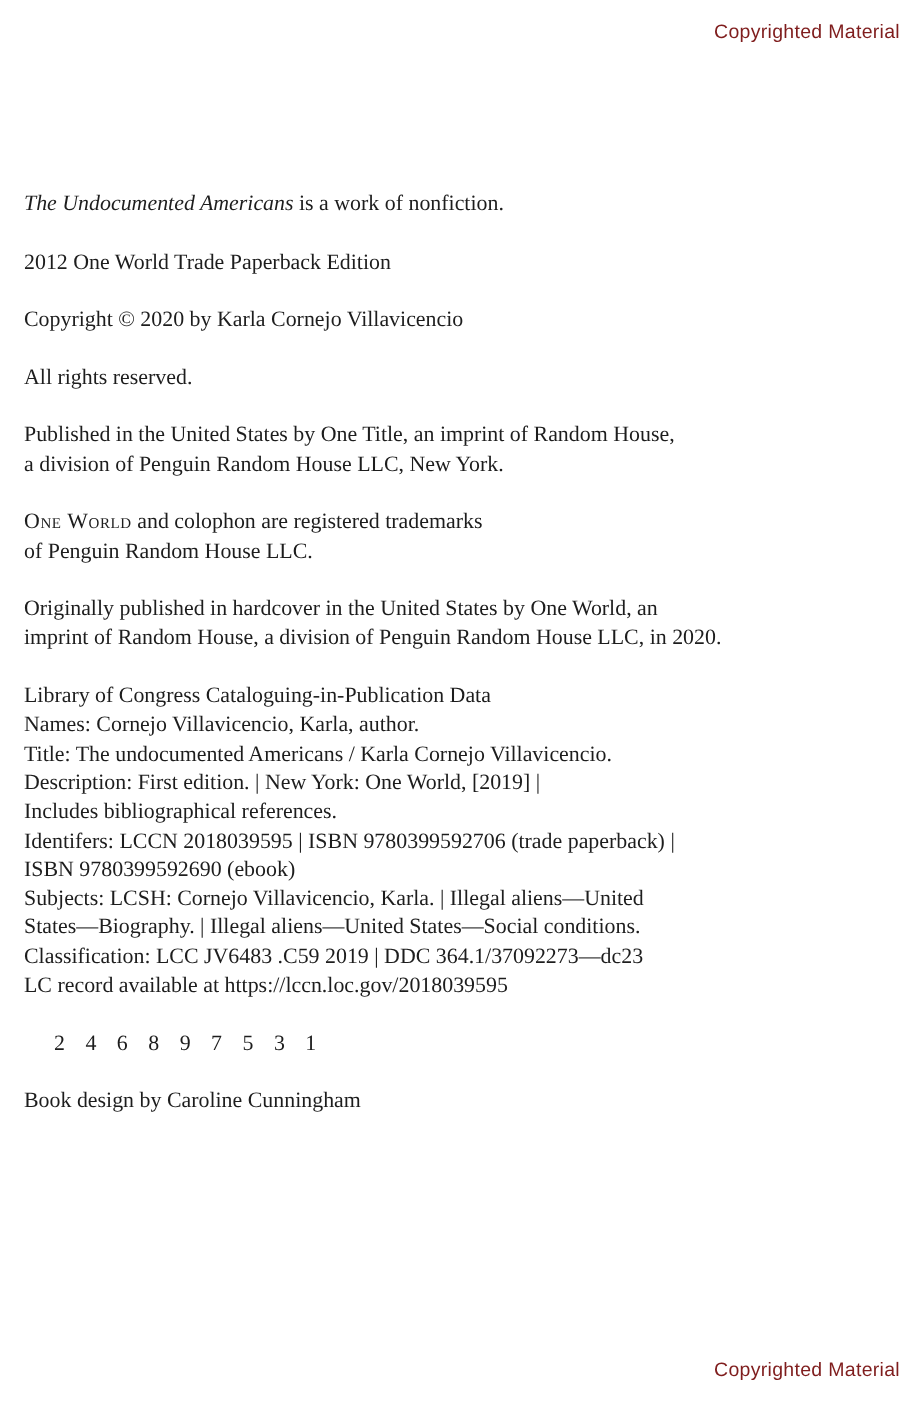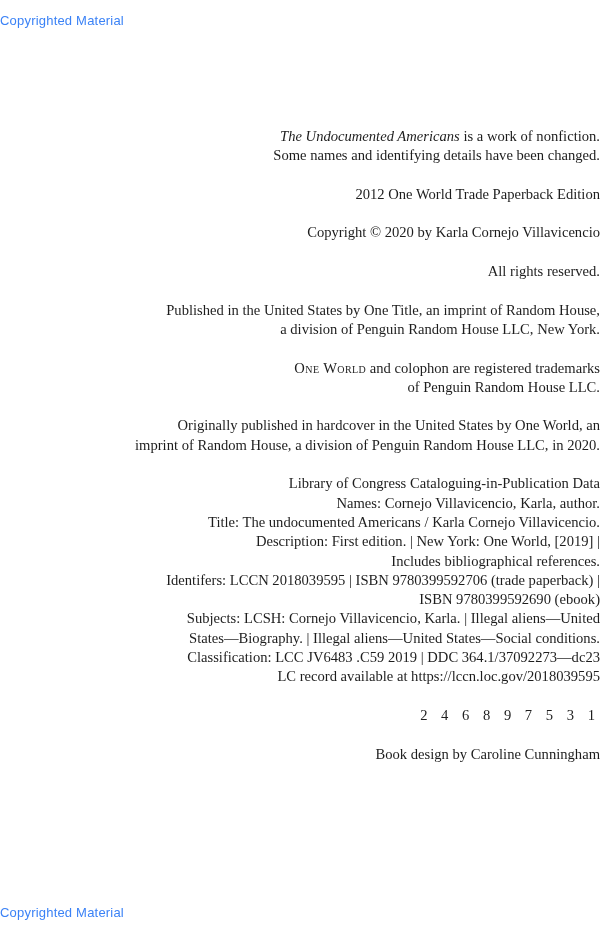--- a/index.html
+++ b/index.html
@@ -11,53 +11,52 @@
     margin: 0 auto;
     background: #ffffff;
     font-family: "Liberation Serif", serif;
     color: #1d1d1d;
     overflow: hidden;
   }
   .watermark {
     position: absolute;
     left: 0;
     width: 100%;
-    text-align: left;
+    text-align: right;
     font-family: "Liberation Sans", sans-serif;
     font-size: 13px;
-    color: #3b82f6;
+    color: #7f1d1d;
     letter-spacing: 0.2px;
   }
   .watermark.top { top: 13px; }
   .watermark.bottom { bottom: 17px; }
   .body-text {
     position: absolute;
     top: 127px;
     left: 16px;
     right: 0;
-    text-align: right;
+    text-align: left;
     font-size: 14.6px;
   }
   .block { margin-bottom: 19.3px; }
   .block:last-child { margin-bottom: 0; }
   .line { line-height: 19.3px; white-space: nowrap; }
   .italic { font-style: italic; }
   .smallcaps { font-variant: small-caps; letter-spacing: 0.4px; }
-  .spaced { letter-spacing: 5px; }
+  .spaced { letter-spacing: 5px; margin-left: 20px; }
 </style>
 </head>
 <body>
 
 <div class="page">
   <div class="watermark top">Copyrighted Material</div>
 
   <div class="body-text">
       <div class="block">
         <div class="line"><span class="italic">The Undocumented Americans</span><span> is a work of nonfiction.</span></div>
-        <div class="line"><span>Some names and identifying details have been changed.</span></div>
       </div>
       <div class="block">
         <div class="line"><span>2012 One World Trade Paperback Edition</span></div>
       </div>
       <div class="block">
         <div class="line"><span>Copyright © 2020 by Karla Cornejo Villavicencio</span></div>
       </div>
       <div class="block">
         <div class="line"><span>All rights reserved.</span></div>
       </div>

